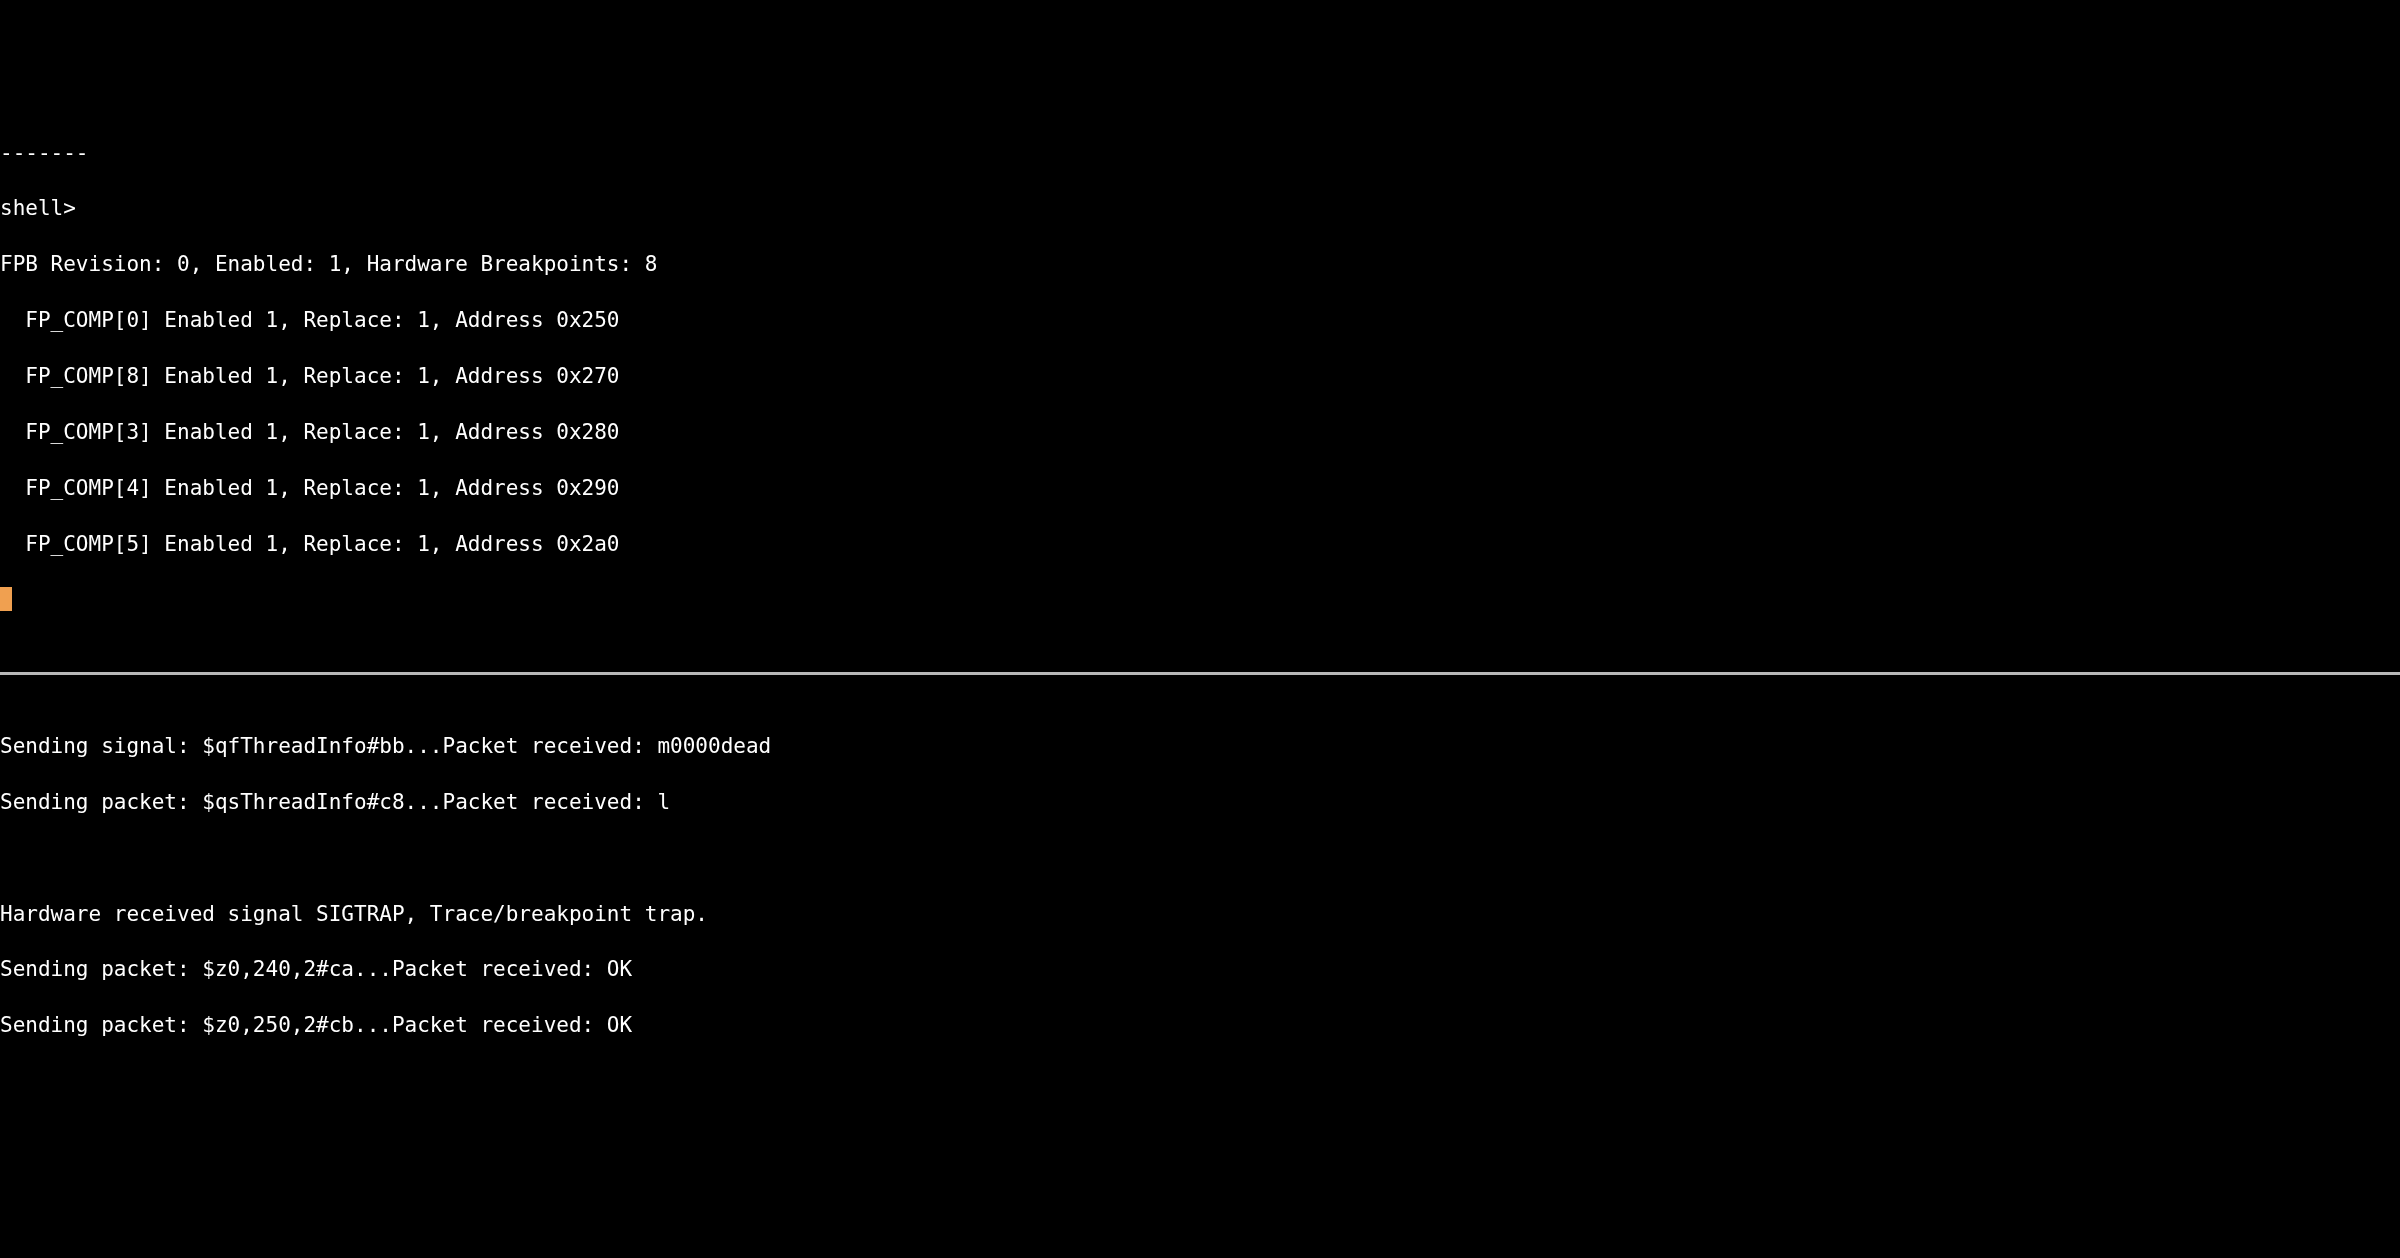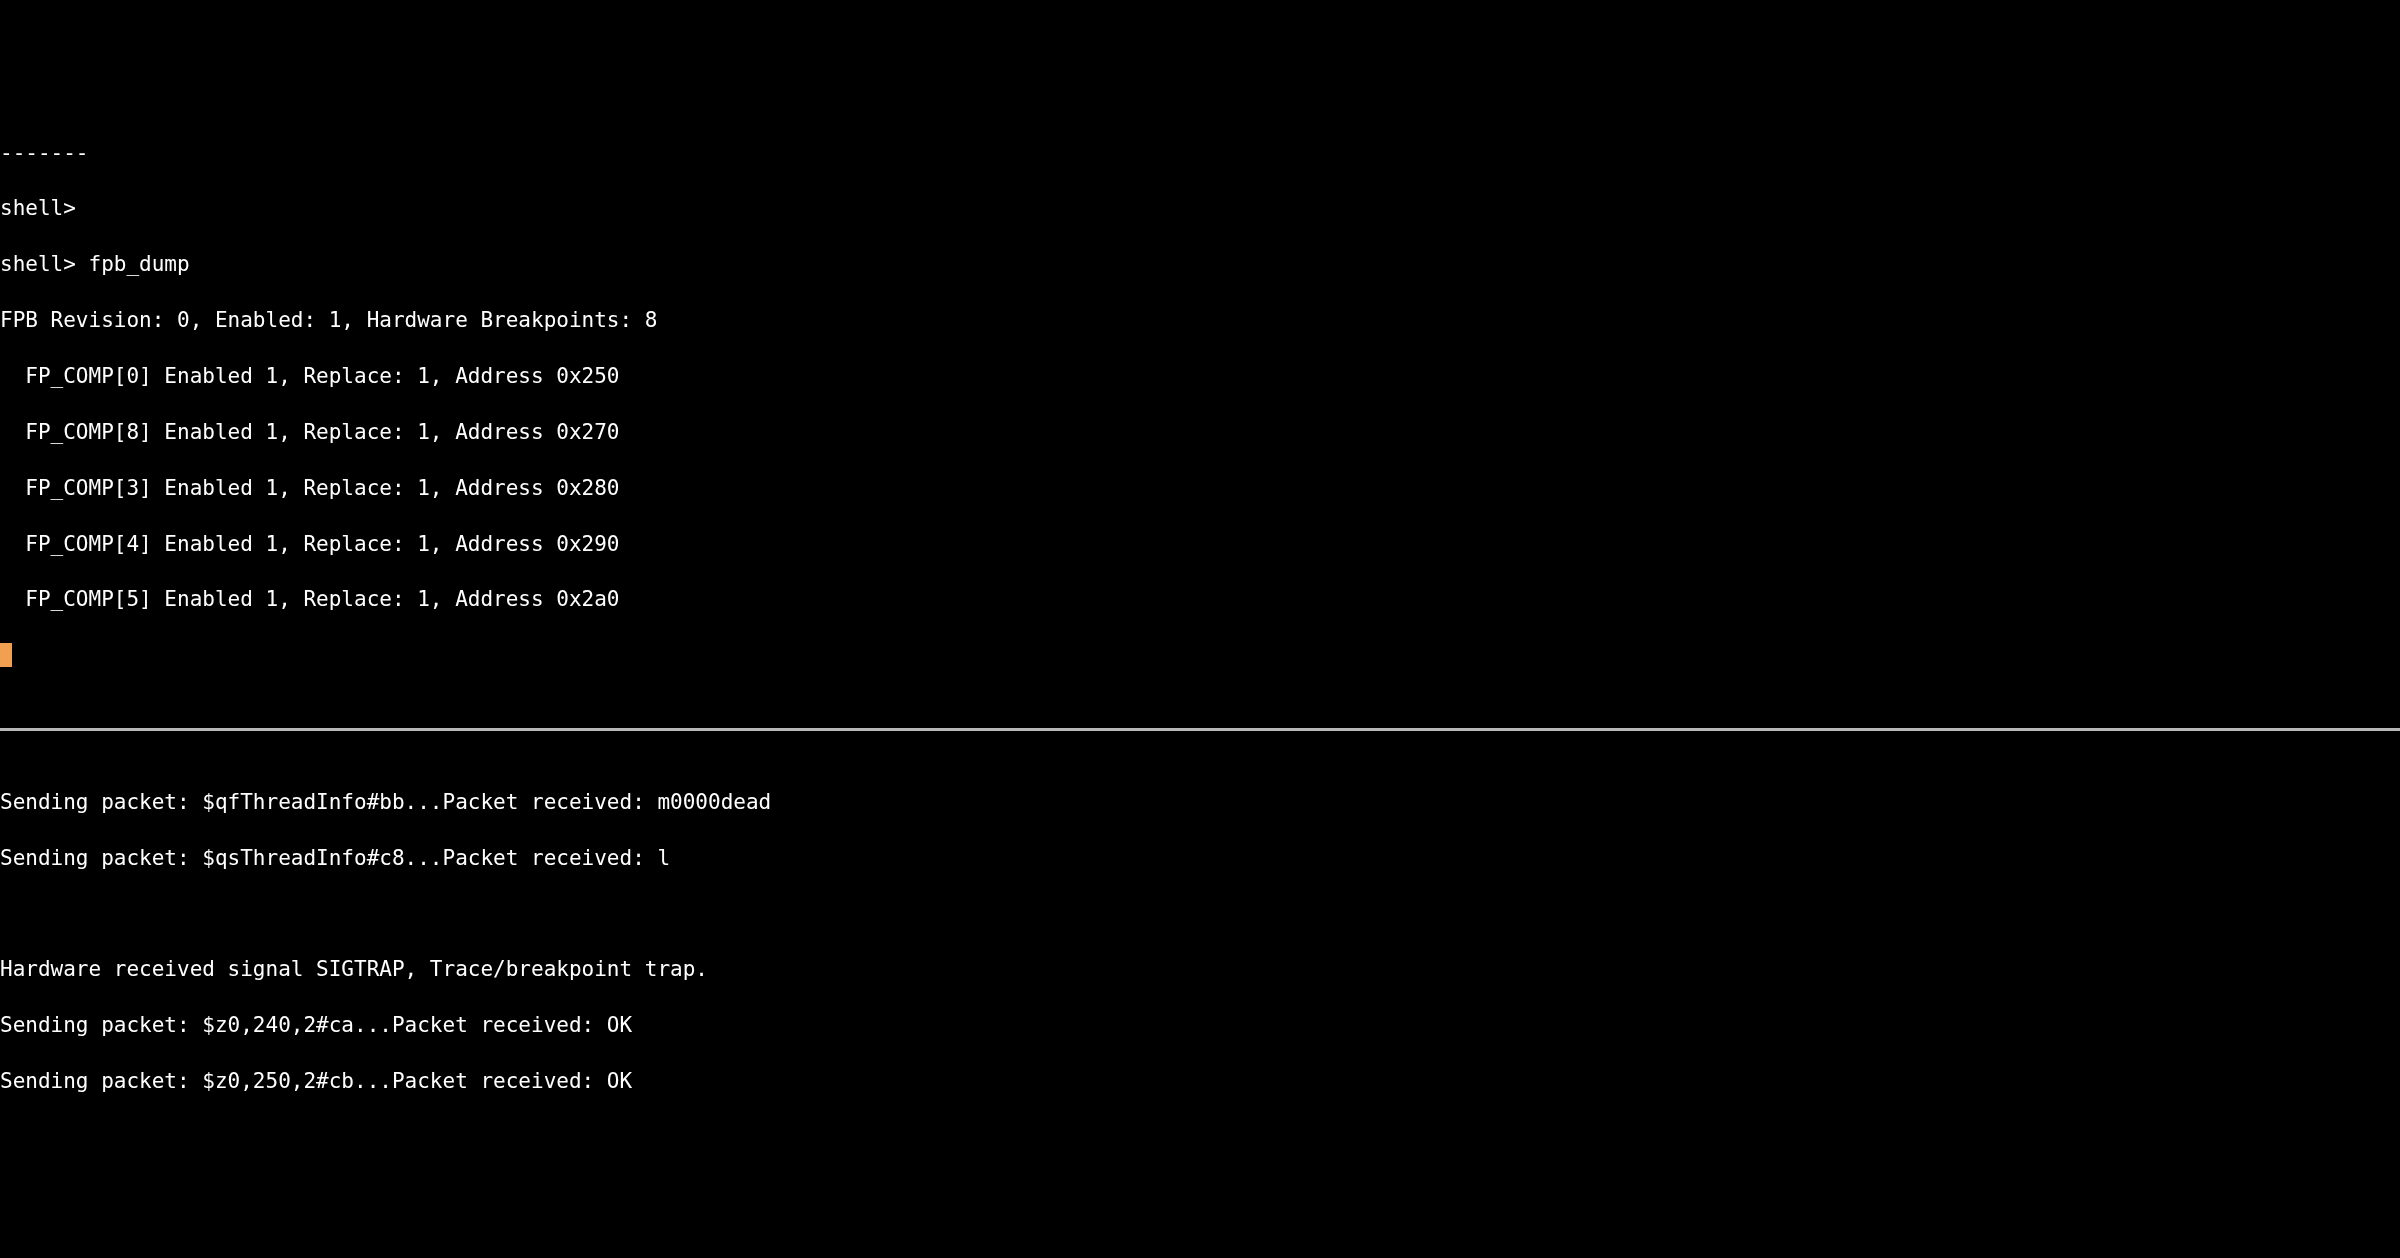--- a/index.html
+++ b/index.html
@@ -41,32 +41,31 @@
     }
   </style>
 </head>
 <body>
 
 
 
 <div class="pane-top">
 <span class="line">-------</span>
 <span class="line">shell&gt;</span>
-<span class="line">shell&gt; fpb_dump</span>
 <span class="line">FPB Revision: 0, Enabled: 1, Hardware Breakpoints: 8</span>
 <span class="line">  FP_COMP[0] Enabled 1, Replace: 1, Address 0x250</span>
 <span class="line">  FP_COMP[8] Enabled 1, Replace: 1, Address 0x270</span>
 <span class="line">  FP_COMP[3] Enabled 1, Replace: 1, Address 0x280</span>
 <span class="line">  FP_COMP[4] Enabled 1, Replace: 1, Address 0x290</span>
 <span class="line">  FP_COMP[5] Enabled 1, Replace: 1, Address 0x2a0</span>
 <span class="line"><span class="cursor-block"></span></span>
 </div>
 <div class="divider"></div>
 <div class="pane-bottom">
-<span class="line">Sending packet: $qfThreadInfo#bb...Packet received: m0000dead</span>
+<span class="line">Sending signal: $qfThreadInfo#bb...Packet received: m0000dead</span>
 <span class="line">Sending packet: $qsThreadInfo#c8...Packet received: l</span>
 <span class="line"></span>
 <span class="line">Hardware received signal SIGTRAP, Trace/breakpoint trap.</span>
 <span class="line">Sending packet: $z0,240,2#ca...Packet received: OK</span>
 <span class="line">Sending packet: $z0,250,2#cb...Packet received: OK</span>
 
 
 
 
 

